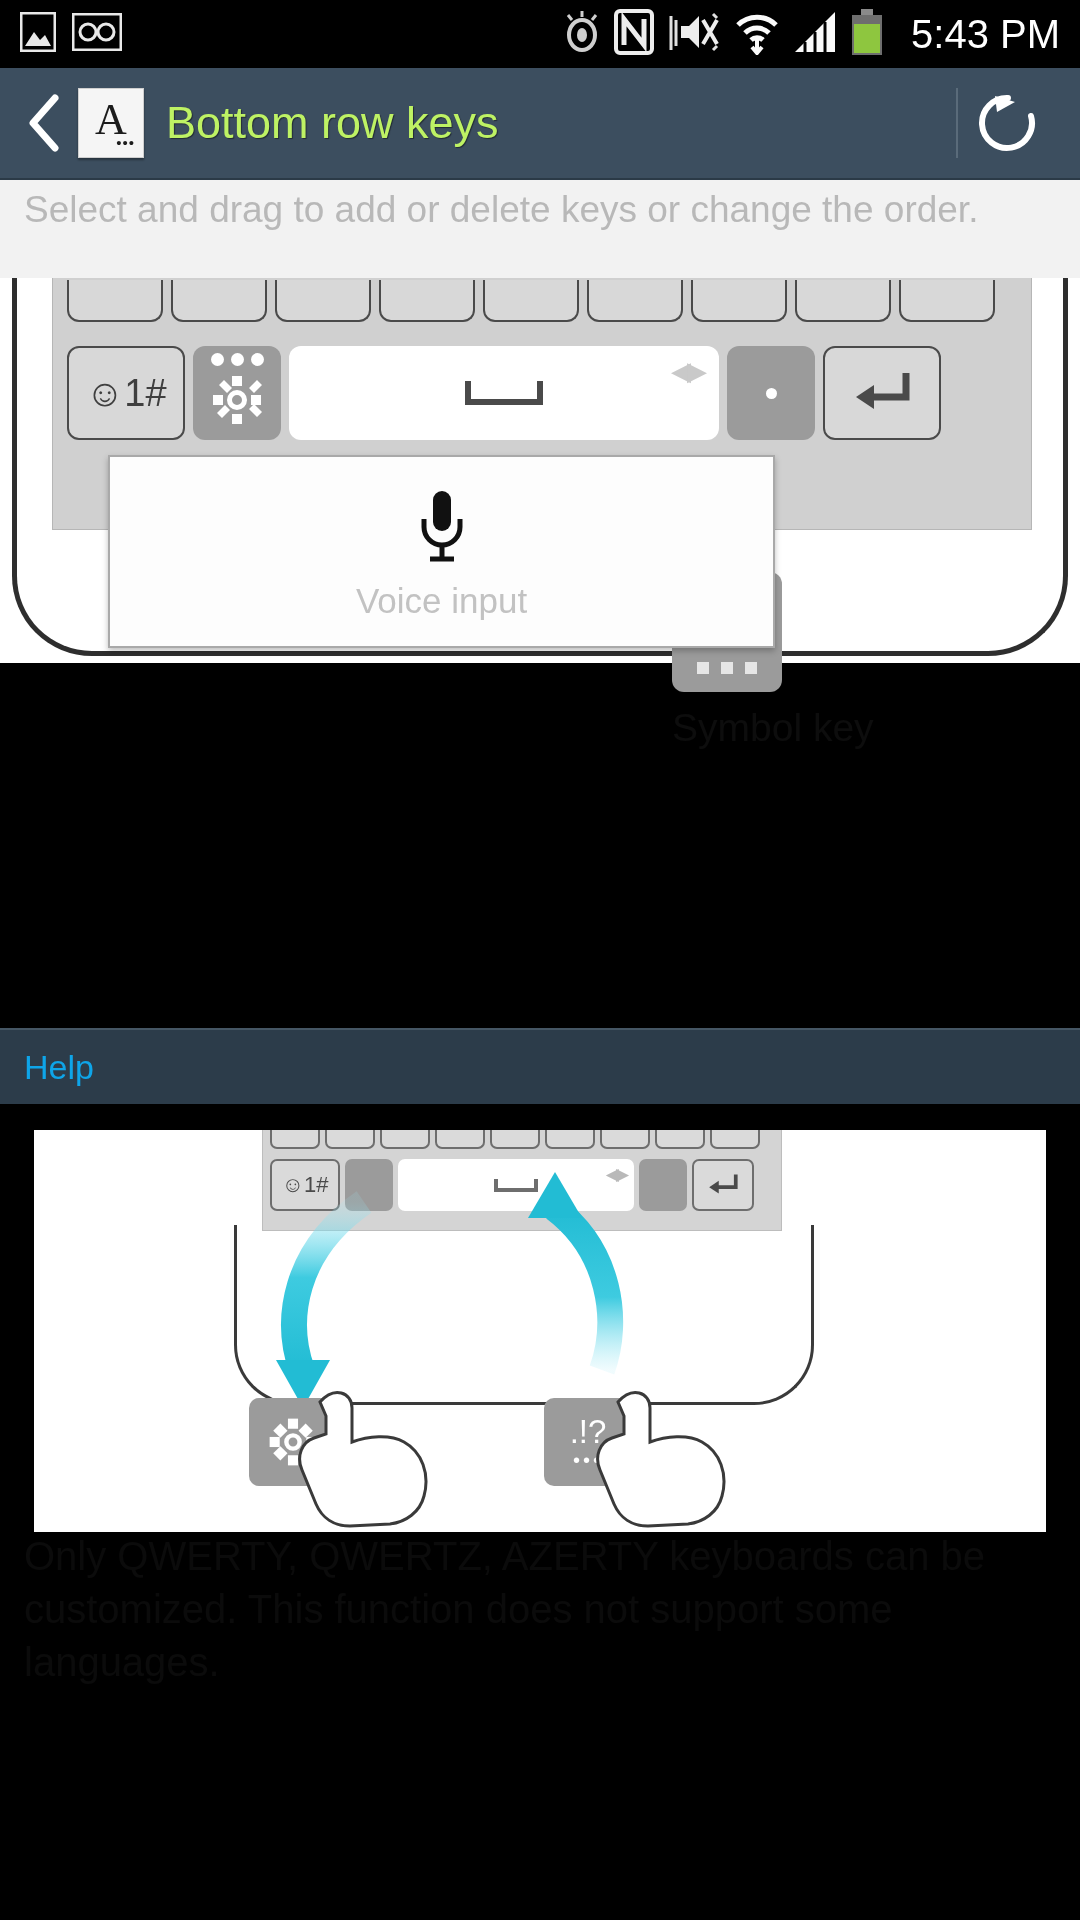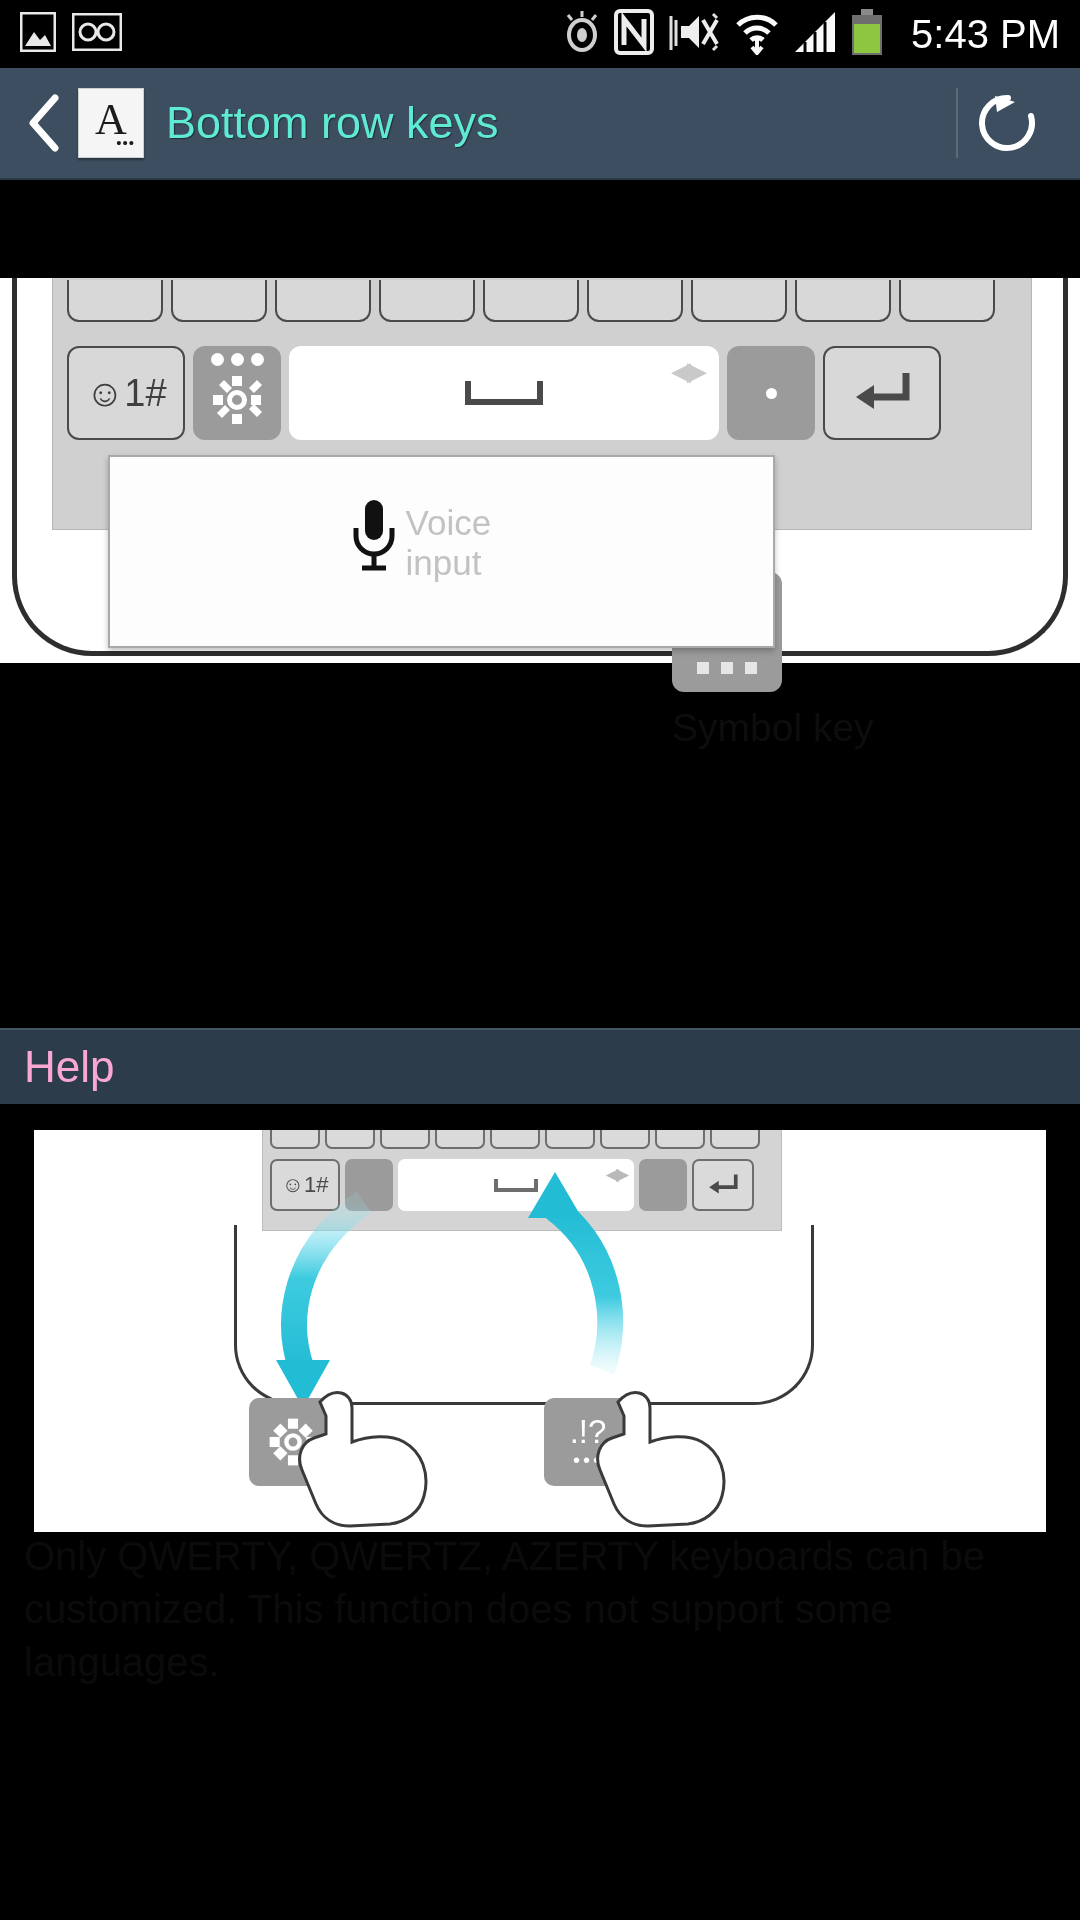--- a/index.html
+++ b/index.html
@@ -29,21 +29,21 @@
   }
   .back-chevron { width: 44px; height: 60px; display:flex; align-items:center; justify-content:center; margin-right: 12px;}
   .app-icon {
     width: 66px; height: 70px; background: #f5f5f5; border: 1px solid #cfcfcf;
     display: flex; align-items: center; justify-content: center;
     position: relative; box-shadow: 0 2px 2px rgba(0,0,0,.35);
   }
   .app-icon .glyphA { font-family: "Liberation Serif", serif; font-size: 44px; color: #1c1c1c; line-height: 1; position: relative; top: -3px; }
   .app-icon .dots { position: absolute; right: 8px; bottom: 7px; letter-spacing: 1px; font-size: 15px; color: #1c1c1c; line-height: 1; }
   .title-text {
-    color: #5eead4; font-size: 45px; margin-left: 22px; font-weight: normal;
+    color: #bef264; font-size: 45px; margin-left: 22px; font-weight: normal;
     text-shadow: 1px 1px 1px rgba(0,0,0,.45); white-space: nowrap;
   }
   .title-divider { margin-left: auto; width: 2px; height: 70px; background: #5a6b7a; }
   .reset-btn { width: 100px; height: 100px; display: flex; align-items: center; justify-content: center; }
 
   
   .instruction {
     position: absolute; top: 180px; left: 0; width: 1080px; height: 98px;
     background: #f2f2f2; color: #b8b8b8; font-size: 37px; line-height: 1.28;
     padding: 6px 24px 0 24px; overflow: hidden;
@@ -89,41 +89,41 @@
   .period-dot { width: 11px; height: 11px; background: #fff; border-radius: 50%; }
   .smiley-key { display: flex; align-items: center; gap: 2px; font-size: 38px; color: #3f3f3f; }
 
   
   .popup {
     position: absolute; left: 108px; top: 455px; width: 667px; height: 193px;
     background: #fdfdfd; border: 2px solid #a9a9a9; z-index: 40;
     box-shadow: 0 3px 6px rgba(0,0,0,.25);
     display: flex; align-items: flex-start; justify-content: space-around; padding-top: 30px;
   }
-  .popup-item { width: 200px; display: flex; flex-direction: row; align-items: center; }
+  .popup-item { width: 200px; display: flex; flex-direction: column; align-items: center; }
   .popup-item .pic { height: 78px; display: flex; align-items: center; justify-content: center; }
   .popup-item .lbl { margin-top: 16px; font-size: 35px; color: #c2c2c2; }
 
   
   .symbol-callout { position: absolute; left: 672px; top: 572px; z-index: 20; }
   .symbol-chip {
     width: 110px; height: 120px; background: #9b9b9b; border-radius: 12px;
     position: relative;
   }
   .symbol-chip .dots3 { position: absolute; bottom: 18px; left: 0; right: 0; display: flex; justify-content: center; gap: 12px; }
   .symbol-chip .dots3 i { width: 12px; height: 12px; background: #e6e6e6; display:block; }
   .symbol-label { margin-top: 14px; font-size: 39px; color: #0d0d0d; white-space: nowrap; }
 
   
   .help-bar {
     position: absolute; left: 0; top: 1028px; width: 1080px; height: 76px;
     background: #2c3c4a; display: flex; align-items: center; padding-left: 24px;
     border-top: 2px solid #455664;
   }
-  .help-bar span { color: #f9a8d4; font-size: 44px; }
+  .help-bar span { color: #0ea5e9; font-size: 34px; }
 
   .help-body {
     position: absolute; left: 34px; top: 1130px; width: 1012px; height: 402px;
     background: #ffffff; overflow: hidden;
   }
   .help-kb {
     position: absolute; left: 228px; top: -12px; width: 520px; height: 113px;
     background: #d4d4d4; border: 1px solid #bdbdbd;
   }
   .help-kb-top { position: absolute; left: 7px; top: 0; display: flex; gap: 5px; }
@@ -239,20 +239,21 @@
     <div class="title-text">Bottom row keys</div>
     <div class="title-divider"></div>
     <div class="reset-btn">
       <svg width="66" height="66" viewBox="0 0 66 66">
         <path d="M33 8 A25 25 0 1 0 56 26" fill="none" stroke="#ffffff" stroke-width="6" stroke-linecap="round"></path>
         <polygon points="20,6 40,12 22,22" fill="#ffffff"></polygon>
       </svg>
     </div>
   </div>
 
+  <div class="instruction">Select and drag to add or delete keys or change the order.</div>
 
   <div class="kb-stage">
     <div class="phone-shell"></div>
     <div class="kb-panel">
       <div class="kb-row-top">
         <div class="k"></div>
         <div class="k"></div>
         <div class="k"></div>
         <div class="k"></div>
         <div class="k"></div>

